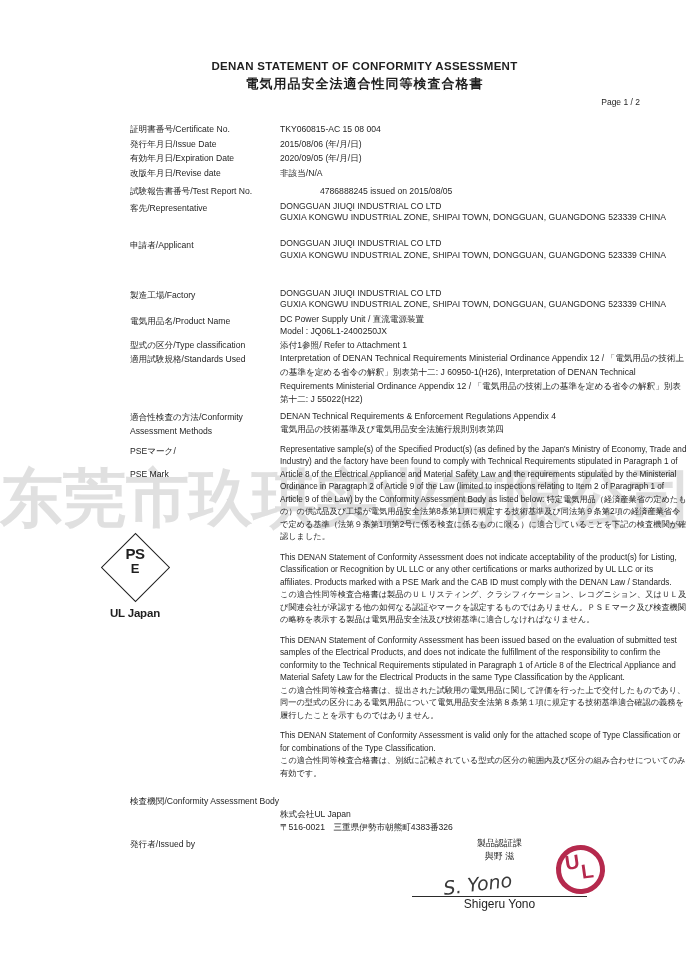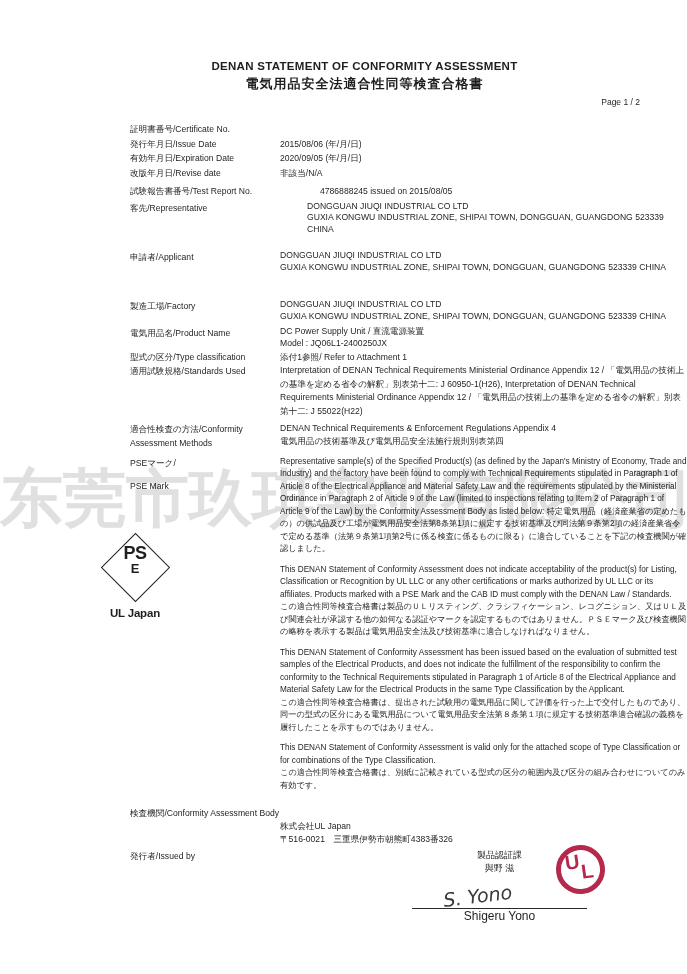--- a/index.html
+++ b/index.html
@@ -25,21 +25,21 @@
   .doc-header{padding-top:60px;text-align:center;}
   .doc-title{font-size:11.5px;font-weight:700;letter-spacing:.3px;}
   .doc-subtitle{font-size:13px;font-weight:700;margin-top:3px;letter-spacing:1px;}
   .page-marker{text-align:right;margin:4px 47px 0 0;font-size:8.5px;}
   .fields{margin-top:15px;}
   .row{display:flex;padding-left:88px;font-size:8.6px;line-height:14.5px;}
   .row .lbl{flex:0 0 150px;width:150px;}
   .row .val{width:424px;}
   .tight{line-height:11.8px;}
   .row.r4{margin-top:4px;gap:40px;}
-  .row.r5{margin-top:2px;gap:27px;}
+  .row.r5{margin-top:2px;}
   .row.r6{margin-top:14px;}
   .row.r7{margin-top:26px;}
   .row.r8{margin-top:3px;}
   .row.r10 .val{line-height:13.6px;}
   .row.r11{margin-top:3px;}
   .row.r11 .val{line-height:13px;}
   .pse-row{margin-top:5px;}
   .pse-lbl2{margin-top:9px;}
   .paras .para{margin:0 0 8px 0;font-size:8.2px;line-height:12.5px;text-align:left;}
   .cab-row{margin-top:6px;}
@@ -47,21 +47,21 @@
   .issuer-row{margin-top:3px;}
   .sign-block{margin-left:132px;width:175px;text-align:center;font-size:9px;line-height:13px;}
   .sig-svg{display:block;margin:1px auto -2px auto;}
   .sig-line{border-bottom:1.4px solid #2a2a2a;margin-top:0px;}
   .sig-printed{font-size:12px;margin-top:1px;}
   
   .pse-logo{position:absolute;z-index:1;left:92px;top:532px;width:86px;text-align:center;}
   .diamond-wrap{position:relative;width:70px;height:70px;margin:0 auto;}
   .diamond{position:absolute;left:11px;top:11px;width:47px;height:47px;border:1.8px solid #1f1f1f;transform:rotate(45deg);}
   .pse-inner{position:absolute;left:0;top:14px;width:70px;text-align:center;font-weight:700;color:#1f1f1f;}
-  .pse-inner .ps{font-size:18px;line-height:15px;letter-spacing:-.5px;display:block;}
+  .pse-inner .ps{font-size:15px;line-height:15px;letter-spacing:-.5px;display:block;}
   .pse-inner .e{font-size:13px;line-height:13px;display:block;margin-top:1px;}
   .pse-caption{font-size:11.5px;font-weight:700;margin-top:5px;letter-spacing:-.2px;}
   
   .ul-logo{position:absolute;z-index:1;left:556px;top:845px;width:49px;height:49px;}
   .ul-circle{box-sizing:border-box;width:49px;height:49px;border:5px solid #B5294D;border-radius:50%;position:relative;transform:rotate(-8deg);}
   .ul-circle .u{position:absolute;left:5px;top:0px;font-size:20px;font-weight:700;color:#B5294D;}
   .ul-circle .l{position:absolute;left:20px;top:11px;font-size:20px;font-weight:700;color:#B5294D;}
 </style>
 </head>
 <body>
@@ -73,20 +73,21 @@
   <div class="content">
     <div class="doc-header">
       <div class="doc-title">DENAN STATEMENT OF CONFORMITY ASSESSMENT</div>
       <div class="doc-subtitle">電気用品安全法適合性同等検査合格書</div>
       <div class="page-marker">Page 1 / 2</div>
     </div>
 
     <div class="fields">
       <div class="row">
         <div class="lbl">証明書番号/Certificate No.</div>
+        <div class="val">TKY060815-AC 15 08 004</div>
       </div>
       <div class="row">
         <div class="lbl">発行年月日/Issue Date</div>
         <div class="val">2015/08/06 (年/月/日)</div>
       </div>
       <div class="row">
         <div class="lbl">有効年月日/Expiration Date</div>
         <div class="val">2020/09/05 (年/月/日)</div>
       </div>
       <div class="row">

